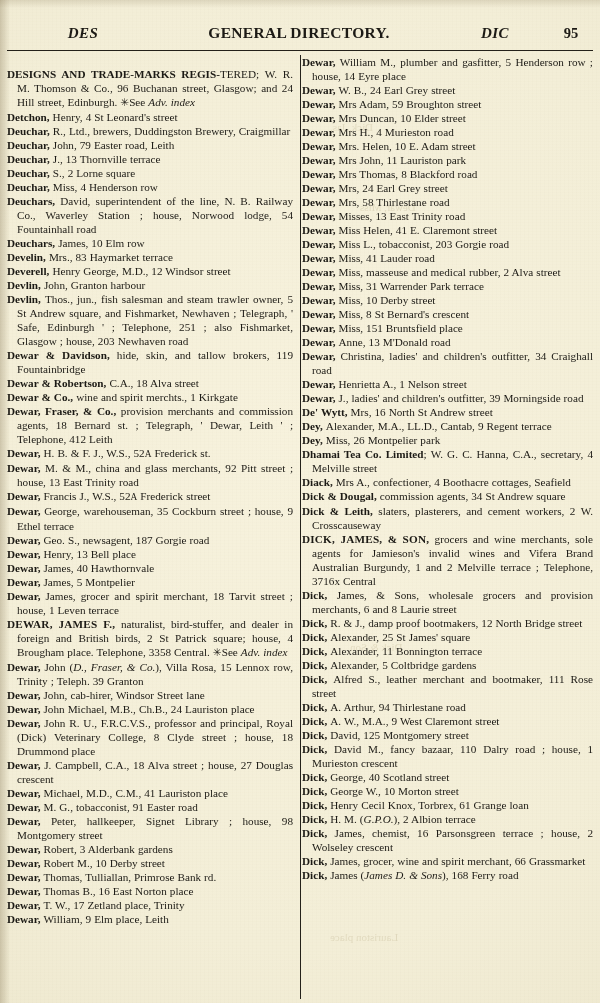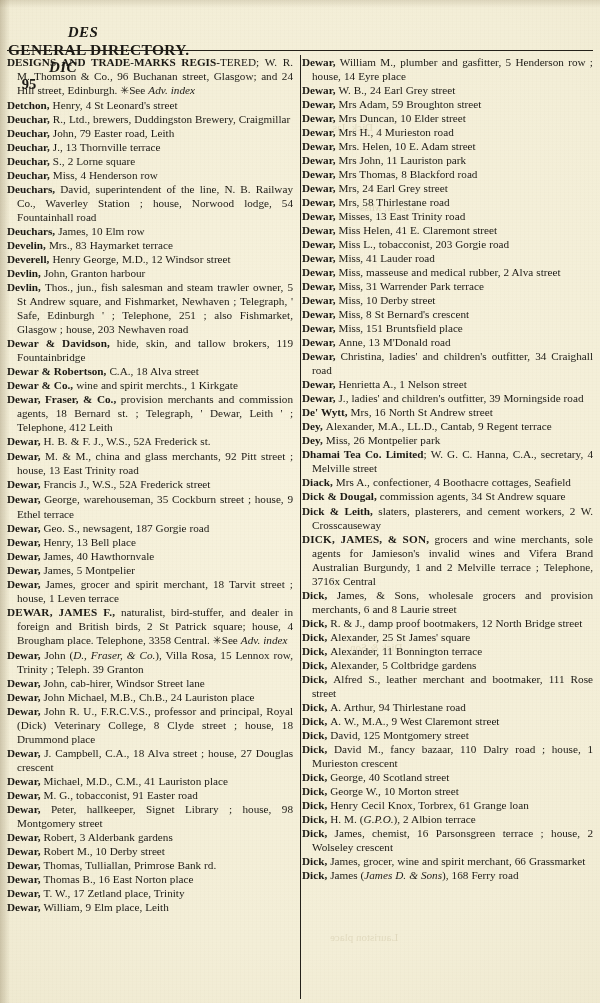--- a/index.html
+++ b/index.html
@@ -46,21 +46,20 @@
     pointer-events: none;
   }
 
   
   #head {
     position: absolute;
     left: 8px; right: 8px; top: 24px;
     height: 22px;
     display: flex;
     align-items: baseline;
-    flex-direction: column;
   }
   .hd-left {
     width: 150px;
     text-align: center;
     font-style: italic;
     font-weight: 700;
     font-size: 15px;
     letter-spacing: .5px;
   }
   .hd-center {
@@ -94,21 +93,21 @@
   
   #cols {
     position: absolute;
     left: 7px; right: 7px; top: 55px; bottom: 4px;
     display: flex;
   }
   .col {
     width: 50%;
     box-sizing: border-box;
   }
-  .col.left  { padding-right: 7px; }
+  .col.left  { padding-right: 7px; margin-top: 12px; }
   .col.right { padding-left: 1px; border-left: 1.3px solid #24211a; }
 
   .entry {
     font-size: 11.2px;
     line-height: 14.02px;
     text-align: justify;
     text-justify: inter-word;
     margin: 0;
     padding: 0;
     padding-left: 10px;

